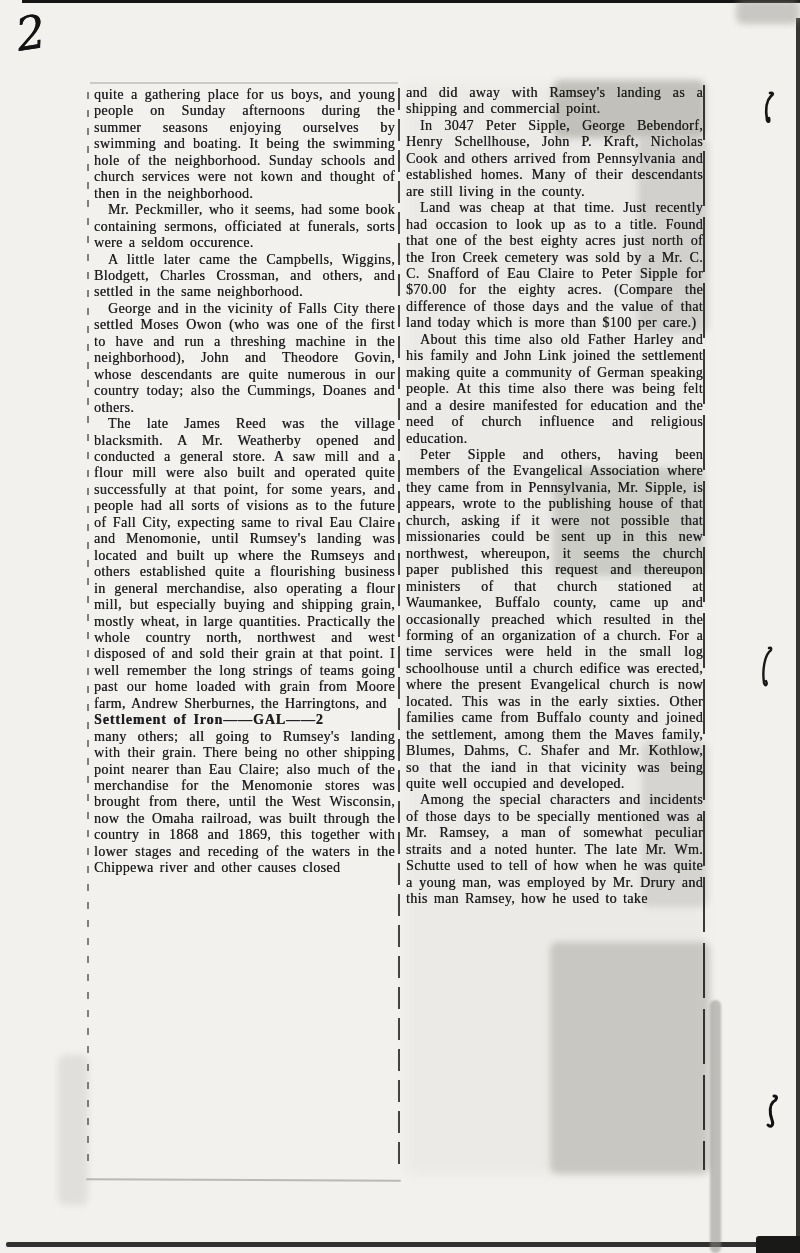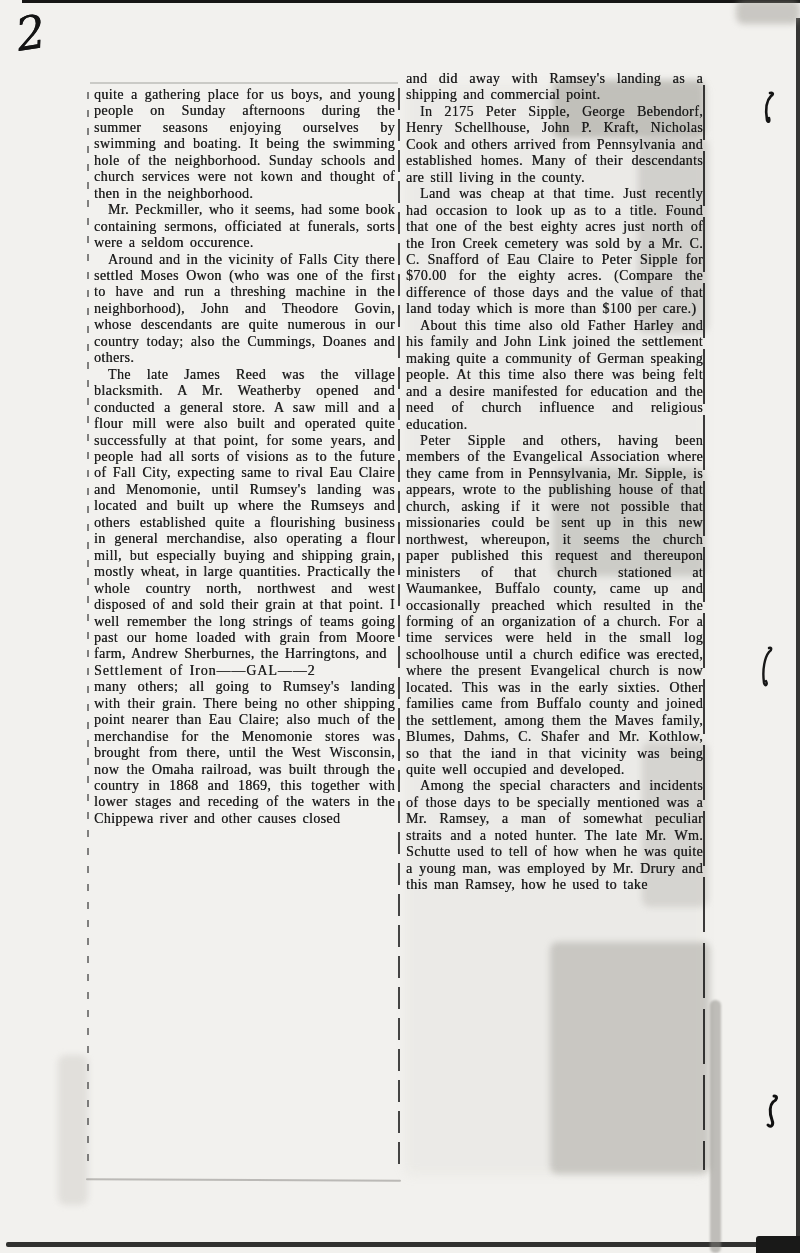--- a/index.html
+++ b/index.html
@@ -14,29 +14,29 @@
   .col{
     position:absolute;
     color:#1c1c1c;
     font-size:14px;
     line-height:16.45px;
     letter-spacing:0.35px;
     word-spacing:2.2px;
     text-shadow:0.35px 0 0 rgba(25,25,25,.75);
   }
   #col-left{left:94px;top:87px;width:301px;}
-  #col-right{left:406px;top:71px;width:297px;}
+  #col-right{left:406px;top:85px;width:297px;}
   .block{margin:0;text-align:justify;}
   .block.indent{text-indent:14px;}
   .block.heading{
     text-align:center;font-weight:700;text-indent:0;
     letter-spacing:0.6px;margin:2px 0 1px 0;
   }
   .block.slug{
-    text-align:left;font-weight:400;letter-spacing:0.9px;text-indent:0;
+    text-align:left;font-weight:700;letter-spacing:0.9px;text-indent:0;
   }
 
   
   .pagenum{
     position:absolute;left:16px;top:6px;
     font-family:"DejaVu Serif", serif;font-style:italic;
     font-size:46px;color:#141414;
     transform:rotate(-9deg);
     text-shadow:0.4px 0 0 #141414;
   }
@@ -128,28 +128,29 @@
 
   <div class="rule-v" id="rule-left"></div>
   <div class="rule-v" id="rule-mid"></div>
   <div class="rule-v" id="rule-right"></div>
   <div id="clip-top-edge"></div>
   <div id="clip-bottom-edge"></div>
 
   <div class="col" id="col-left">
       <p class="block para">quite a gathering place for us boys, and young people on Sunday afternoons during the summer seasons enjoying ourselves by swimming and boating. It being the swimming hole of the neighborhood. Sunday schools and church services were not kown and thought of then in the neighborhood.</p>
       <p class="block para indent">Mr. Peckmiller, who it seems, had some book containing sermons, officiated at funerals, sorts were a seldom occurence.</p>
-      <p class="block para indent">Around and in the vicinity of Falls City there settled Moses Owon (who was one of the first to have and run a threshing machine in the neighborhood), John and Theodore Govin, whose descendants are quite numerous in our country today; also the Cummings, Doanes and others.</p>
+      <p class="block para indent">A little later came the Campbells, Wiggins, Blodgett, Charles Crossman, and others, and settled in the same neighborhood.</p>
+      <p class="block para indent">George and in the vicinity of Falls City there settled Moses Owon (who was one of the first to have and run a threshing machine in the neighborhood), John and Theodore Govin, whose descendants are quite numerous in our country today; also the Cummings, Doanes and others.</p>
       <p class="block para indent">The late James Reed was the village blacksmith. A Mr. Weatherby opened and conducted a general store. A saw mill and a flour mill were also built and operated quite successfully at that point, for some years, and people had all sorts of visions as to the future of Fall City, expecting same to rival Eau Claire and Menomonie, until Rumsey's landing was located and built up where the Rumseys and others established quite a flourishing business in general merchandise, also operating a flour mill, but especially buying and shipping grain, mostly wheat, in large quantities. Practically the whole country north, northwest and west disposed of and sold their grain at that point. I well remember the long strings of teams going past our home loaded with grain from Moore farm, Andrew Sherburnes, the Harringtons, and</p>
       <p class="block slug">Settlement of Iron——GAL——2</p>
       <p class="block para">many others; all going to Rumsey's landing with their grain. There being no other shipping point nearer than Eau Claire; also much of the merchandise for the Menomonie stores was brought from there, until the West Wisconsin, now the Omaha railroad, was built through the country in 1868 and 1869, this together with lower stages and receding of the waters in the Chippewa river and other causes closed</p>
     </div>
   <div class="col" id="col-right">
       <p class="block para">and did away with Ramsey's landing as a shipping and commercial point.</p>
-      <p class="block para indent">In 2175 Peter Sipple, George Bebendorf, Henry Schellhouse, John P. Kraft, Nicholas Cook and others arrived from Pennsylvania and established homes. Many of their descendants are still living in the county.</p>
+      <p class="block para indent">In 3047 Peter Sipple, George Bebendorf, Henry Schellhouse, John P. Kraft, Nicholas Cook and others arrived from Pennsylvania and established homes. Many of their descendants are still living in the county.</p>
       <p class="block para indent">Land was cheap at that time. Just recently had occasion to look up as to a title.  Found that one of the best eighty acres just north of the Iron Creek cemetery was sold by a Mr. C. C. Snafford of Eau Claire to Peter Sipple for $70.00 for the eighty acres. (Compare the difference of those days and the value of that land today which is more than $100 per care.)</p>
       <p class="block para indent">About this time also old Father Harley and his family and John Link joined the settlement making quite a community of German speaking people. At this time also there was being felt and a desire manifested for education and the need of church influence and religious education.</p>
       <p class="block para indent">Peter Sipple and others, having been members of the Evangelical Association where they came from in Pennsylvania, Mr. Sipple, is appears, wrote to the publishing house of that church, asking if it were not possible that missionaries could be sent up in this new northwest, whereupon, it seems the church paper published this request and thereupon ministers of that church stationed at Waumankee, Buffalo county, came up and occasionally preached which resulted in the forming of an organization of a church. For a time services were held in the small log schoolhouse until a church edifice was erected, where the present Evangelical church is now located. This was in the early sixties.  Other families came from Buffalo county and joined the settlement, among them the Maves family, Blumes, Dahms, C. Shafer and Mr. Kothlow, so that the iand in that vicinity was being quite well occupied and developed.</p>
       <p class="block para indent">Among the special characters and incidents of those days to be specially mentioned was a Mr. Ramsey, a man of somewhat peculiar straits and a noted hunter.  The late Mr. Wm. Schutte used to tell of how when he was quite a young man, was employed by Mr. Drury and this man Ramsey, how he used to take</p>
     </div>
 
   <svg class="mark" id="mark-1" width="16" height="36" viewBox="0 0 16 36">
     <path d="M10,3 C13,2 14,4 11,6 C7,10 5,18 7,30 C8,33 10,32 9,28" fill="none" stroke="#151515" stroke-width="2.6" stroke-linecap="round"></path>
   </svg>
   <svg class="mark" id="mark-2" width="18" height="44" viewBox="0 0 18 44">

